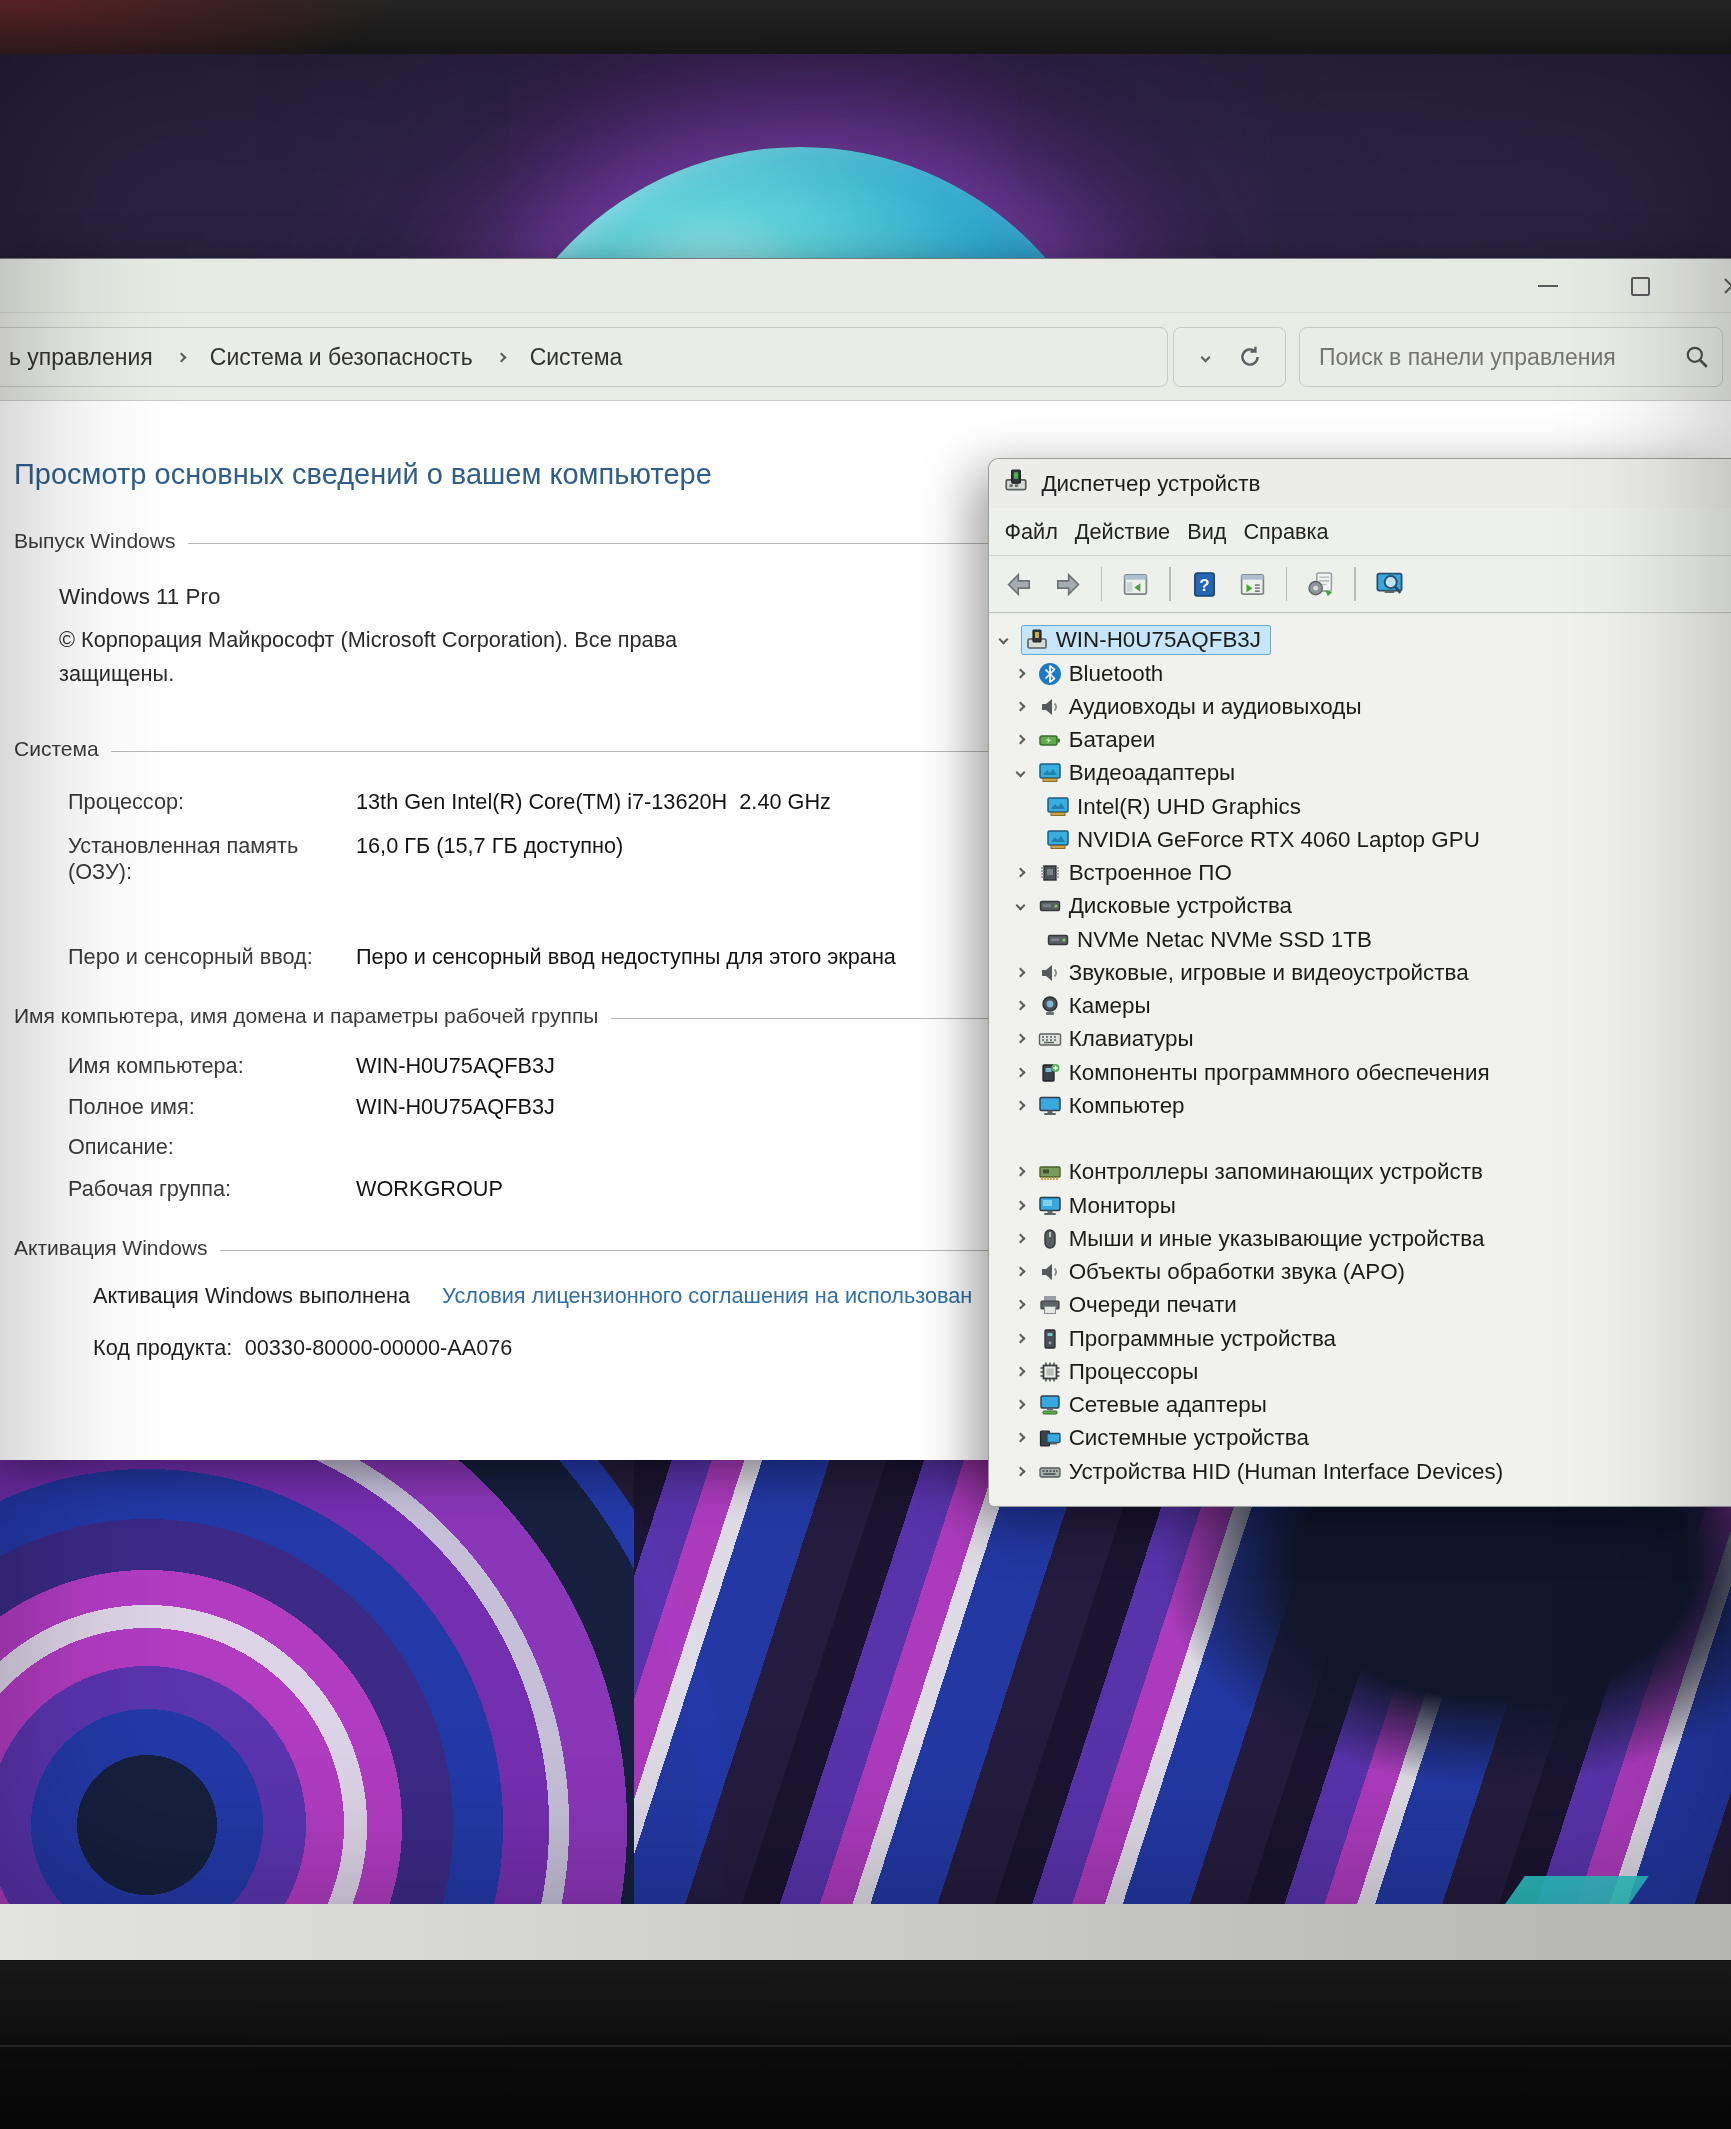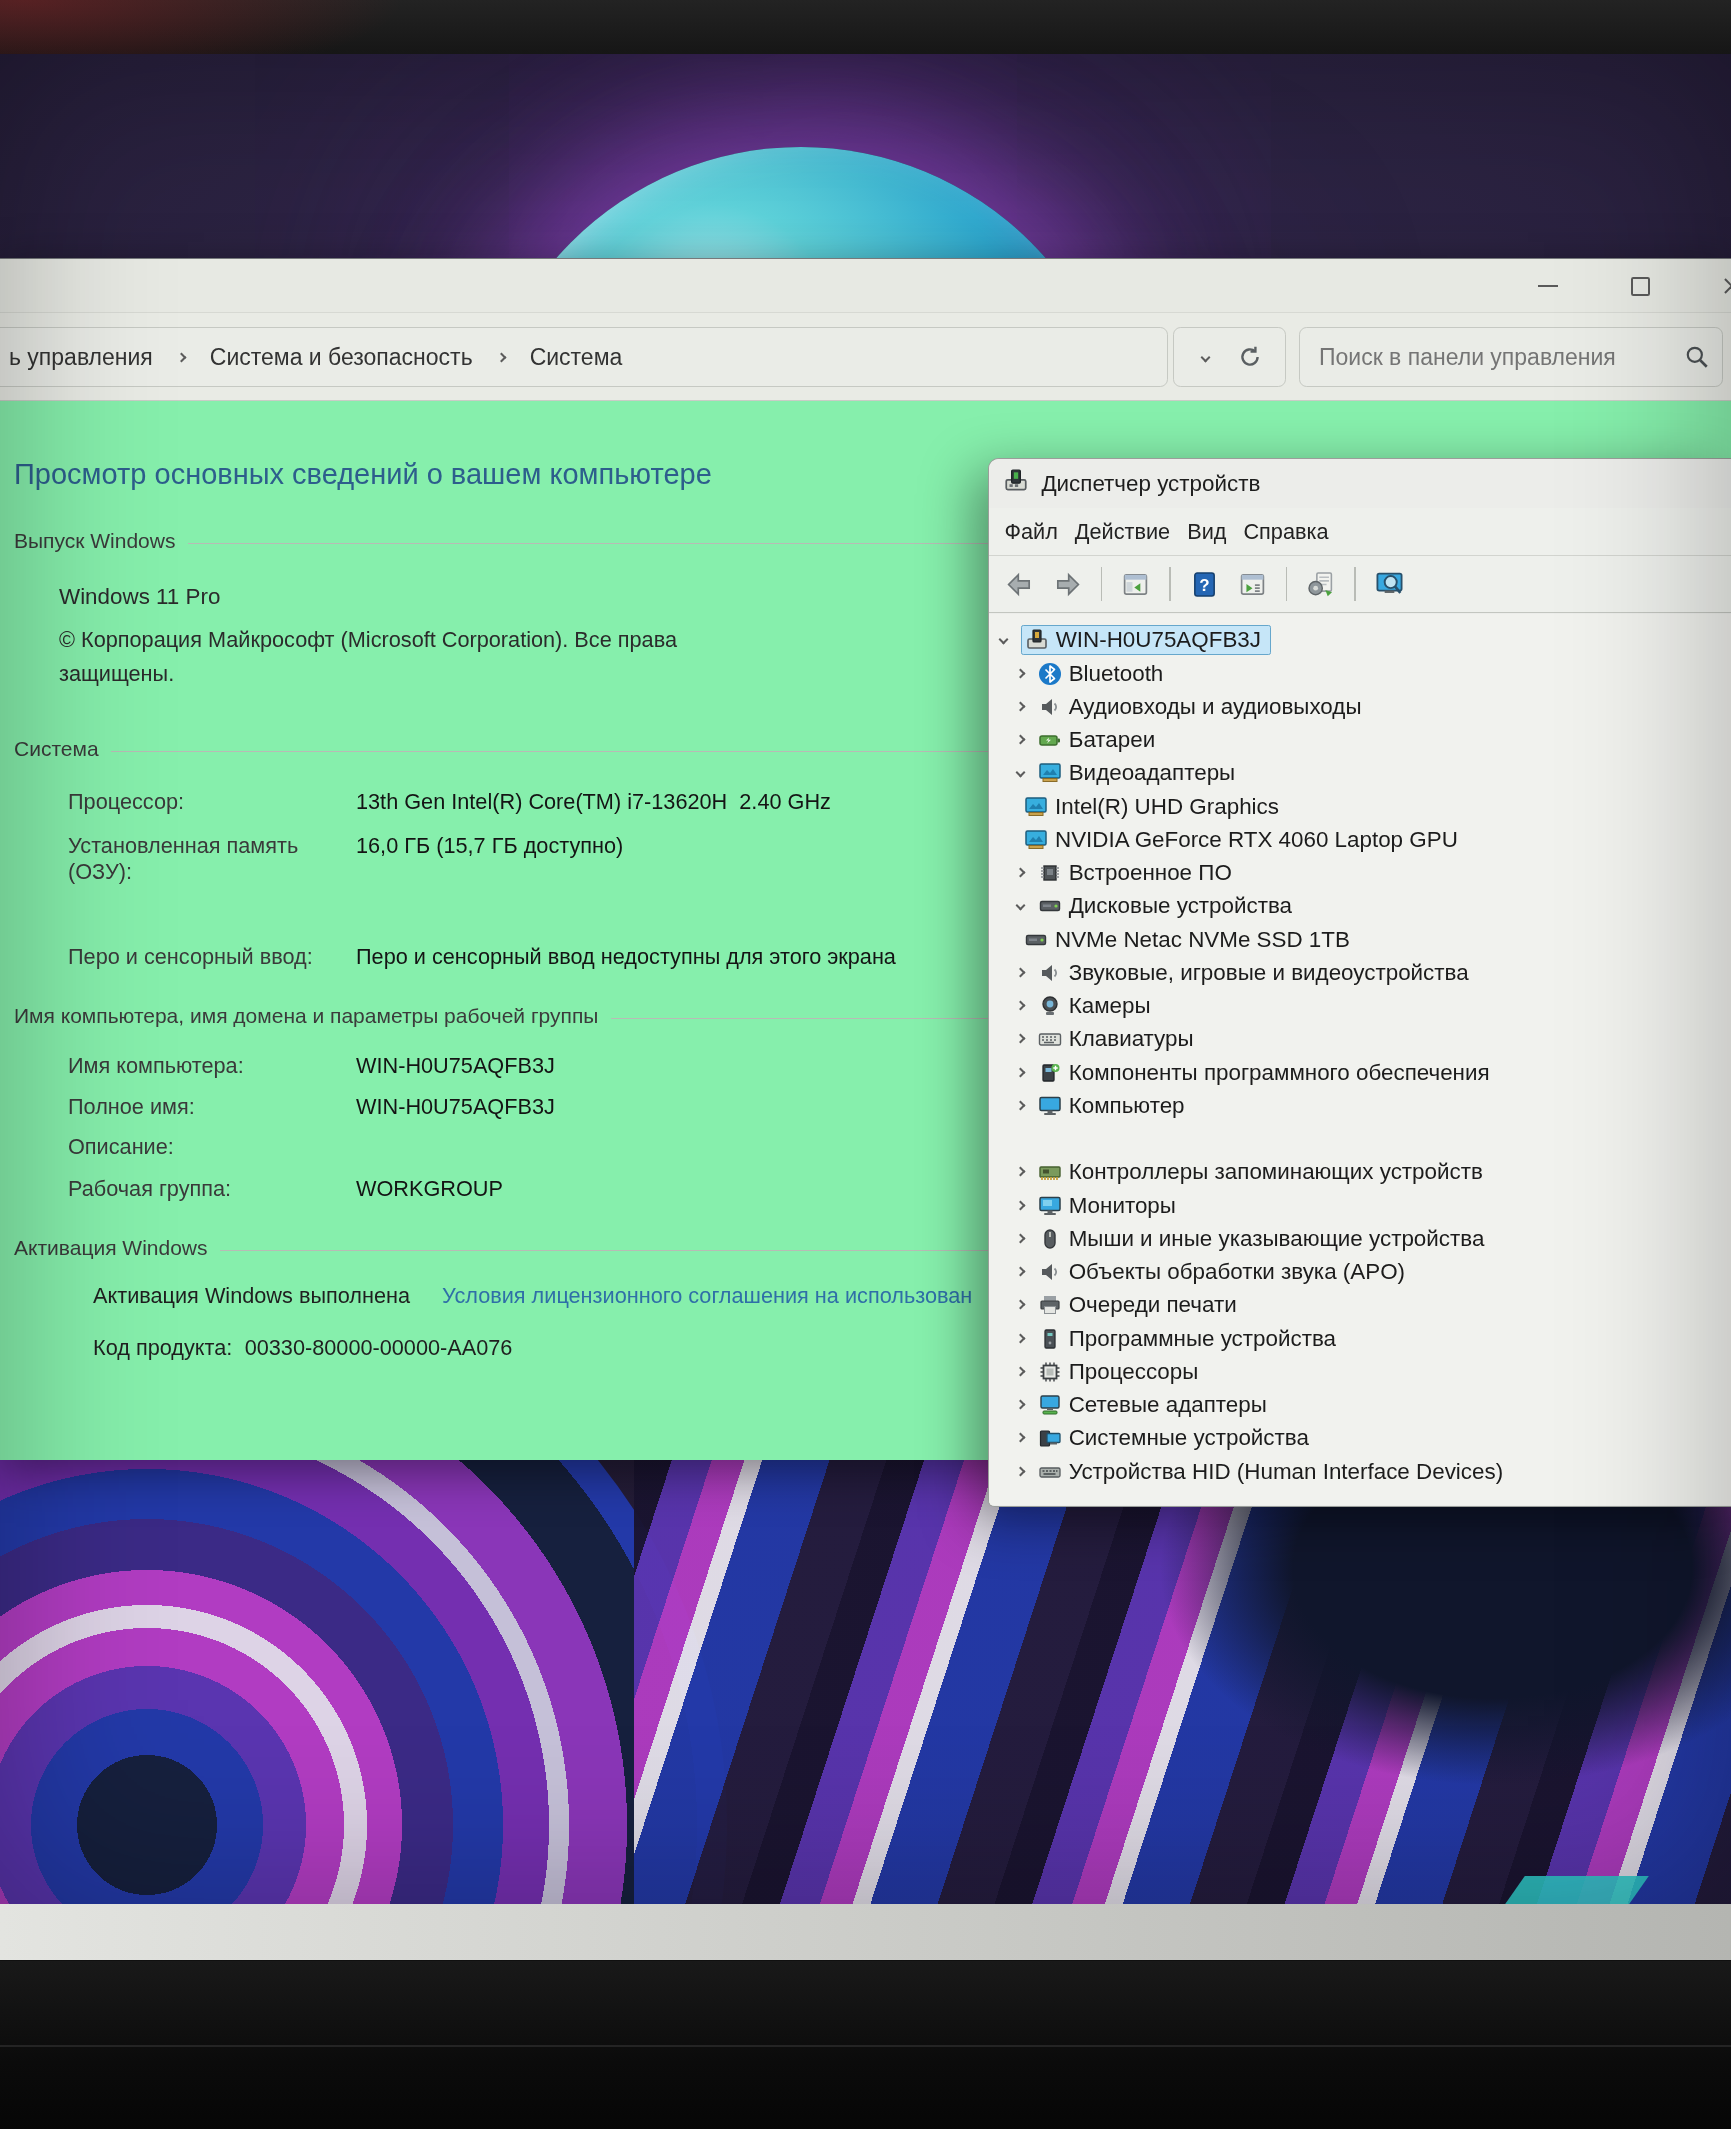--- a/index.html
+++ b/index.html
@@ -37,21 +37,21 @@
   .ribbons{position:absolute;left:634px;top:0;width:1097px;height:444px;opacity:.96;
     background:repeating-linear-gradient(108deg,
       #1a1430 0 36px,#5a35b0 36px 74px,#b13cc2 74px 105px,#e6e2ec 105px 122px,#2339a8 122px 186px,#241c3e 186px 240px);}
   .darkblob{position:absolute;right:-93px;top:-108px;width:665px;height:433px;border-radius:50%;
     background:radial-gradient(closest-side,#10162c 60%,rgba(16,22,44,0) 100%);}
   .tealtip{position:absolute;right:93px;bottom:0px;width:124px;height:28px;background:#2fc9c9;transform:skewX(-35deg);opacity:.9;}
   .glass{position:absolute;left:0;top:54px;width:1732px;height:1850px;z-index:6;pointer-events:none;
     box-shadow:inset 0 0 170px rgba(0,0,0,.3);}
 
   
-  .cp{position:absolute;left:0;top:258px;width:1732px;height:1202px;background:#86efac;z-index:2;
+  .cp{position:absolute;left:0;top:258px;width:1732px;height:1202px;background:#ffffff;z-index:2;
     border-top:1.5px solid #75797b;box-shadow:0 10.8px 46px rgba(0,0,0,.45);}
   .cp-titlebar{position:absolute;left:0;top:0;width:100%;height:54px;background:#e7e9e3;border-bottom:0.8px solid #d7d9d3;}
   .wbtn{position:absolute;top:9.3px;width:51px;height:36px;display:flex;align-items:center;justify-content:center;}
   .glyph-min{width:20px;height:0;border-top:2.3px solid #5a5a5a;}
   .glyph-max{width:18.6px;height:18.6px;border:2.3px solid #5a5a5a;border-radius:2.3px;}
   .glyph-close{position:relative;width:20px;height:20px;}
   .glyph-close::before,.glyph-close::after{content:'';position:absolute;left:9.3px;top:0;width:2.3px;height:20px;background:#5a5a5a;}
   .glyph-close::before{transform:rotate(45deg);} .glyph-close::after{transform:rotate(-45deg);}
   .cp-toolbar{position:absolute;left:0;top:54px;width:100%;height:88px;background:#e9ebe5;border-bottom:1.5px solid #c9ccc6;}
   .addr{position:absolute;left:-23px;top:14px;width:1191px;height:60px;background:#eaece7;border:1.5px solid #c6c9c3;
@@ -84,21 +84,21 @@
     box-shadow:-14px 14px 54px rgba(0,0,0,.4);overflow:hidden;}
   .dm-titlebar{height:49px;display:flex;align-items:center;gap:12.4px;padding-left:14px;background:#ecedea;font-size:22.4px;color:#1d1d1d;}
   .dm-menubar{height:48px;display:flex;align-items:center;gap:17px;padding-left:15.5px;font-size:21.7px;color:#222;
     border-bottom:1.5px solid #d2d4cf;background:#eef0ec;}
   .dm-toolbar{height:57px;display:flex;align-items:center;gap:9.3px;padding-left:10.8px;background:#eef0ec;border-bottom:1.5px solid #c3c6c0;}
   .tbtn{width:39px;height:42px;display:flex;align-items:center;justify-content:center;}
   .tbtn svg{width:29px;height:29px;}
   .tsep{width:1.5px;height:34px;background:#b9bcb6;margin:0 4.6px;}
   .dm-tree{position:absolute;left:0;top:155px;width:100%;height:891px;background:#f1f2ee;}
   .trow{position:absolute;left:0;right:0;height:33px;display:flex;align-items:center;gap:7px;font-size:22.4px;color:#1c1c1c;}
-  .lvl0{padding-left:4.6px;} .lvl1{padding-left:21.7px;} .lvl2{padding-left:35px;}
+  .lvl0{padding-left:4.6px;} .lvl1{padding-left:21.7px;} .lvl2{padding-left:57px;}
   .tico{width:24px;height:24px;flex:0 0 auto;display:flex;}
   .tico svg{width:24px;height:24px;}
   .sel{display:inline-flex;align-items:center;gap:7px;background:#c6e6f8;border:1.5px solid #66a7cc;border-radius:2.3px;padding:0.8px 9.3px 0.8px 3.1px;}
   .ticon-title svg{width:26px;height:26px;}
 </style>
 </head>
 <body>
 
 <div class="photo">
 

